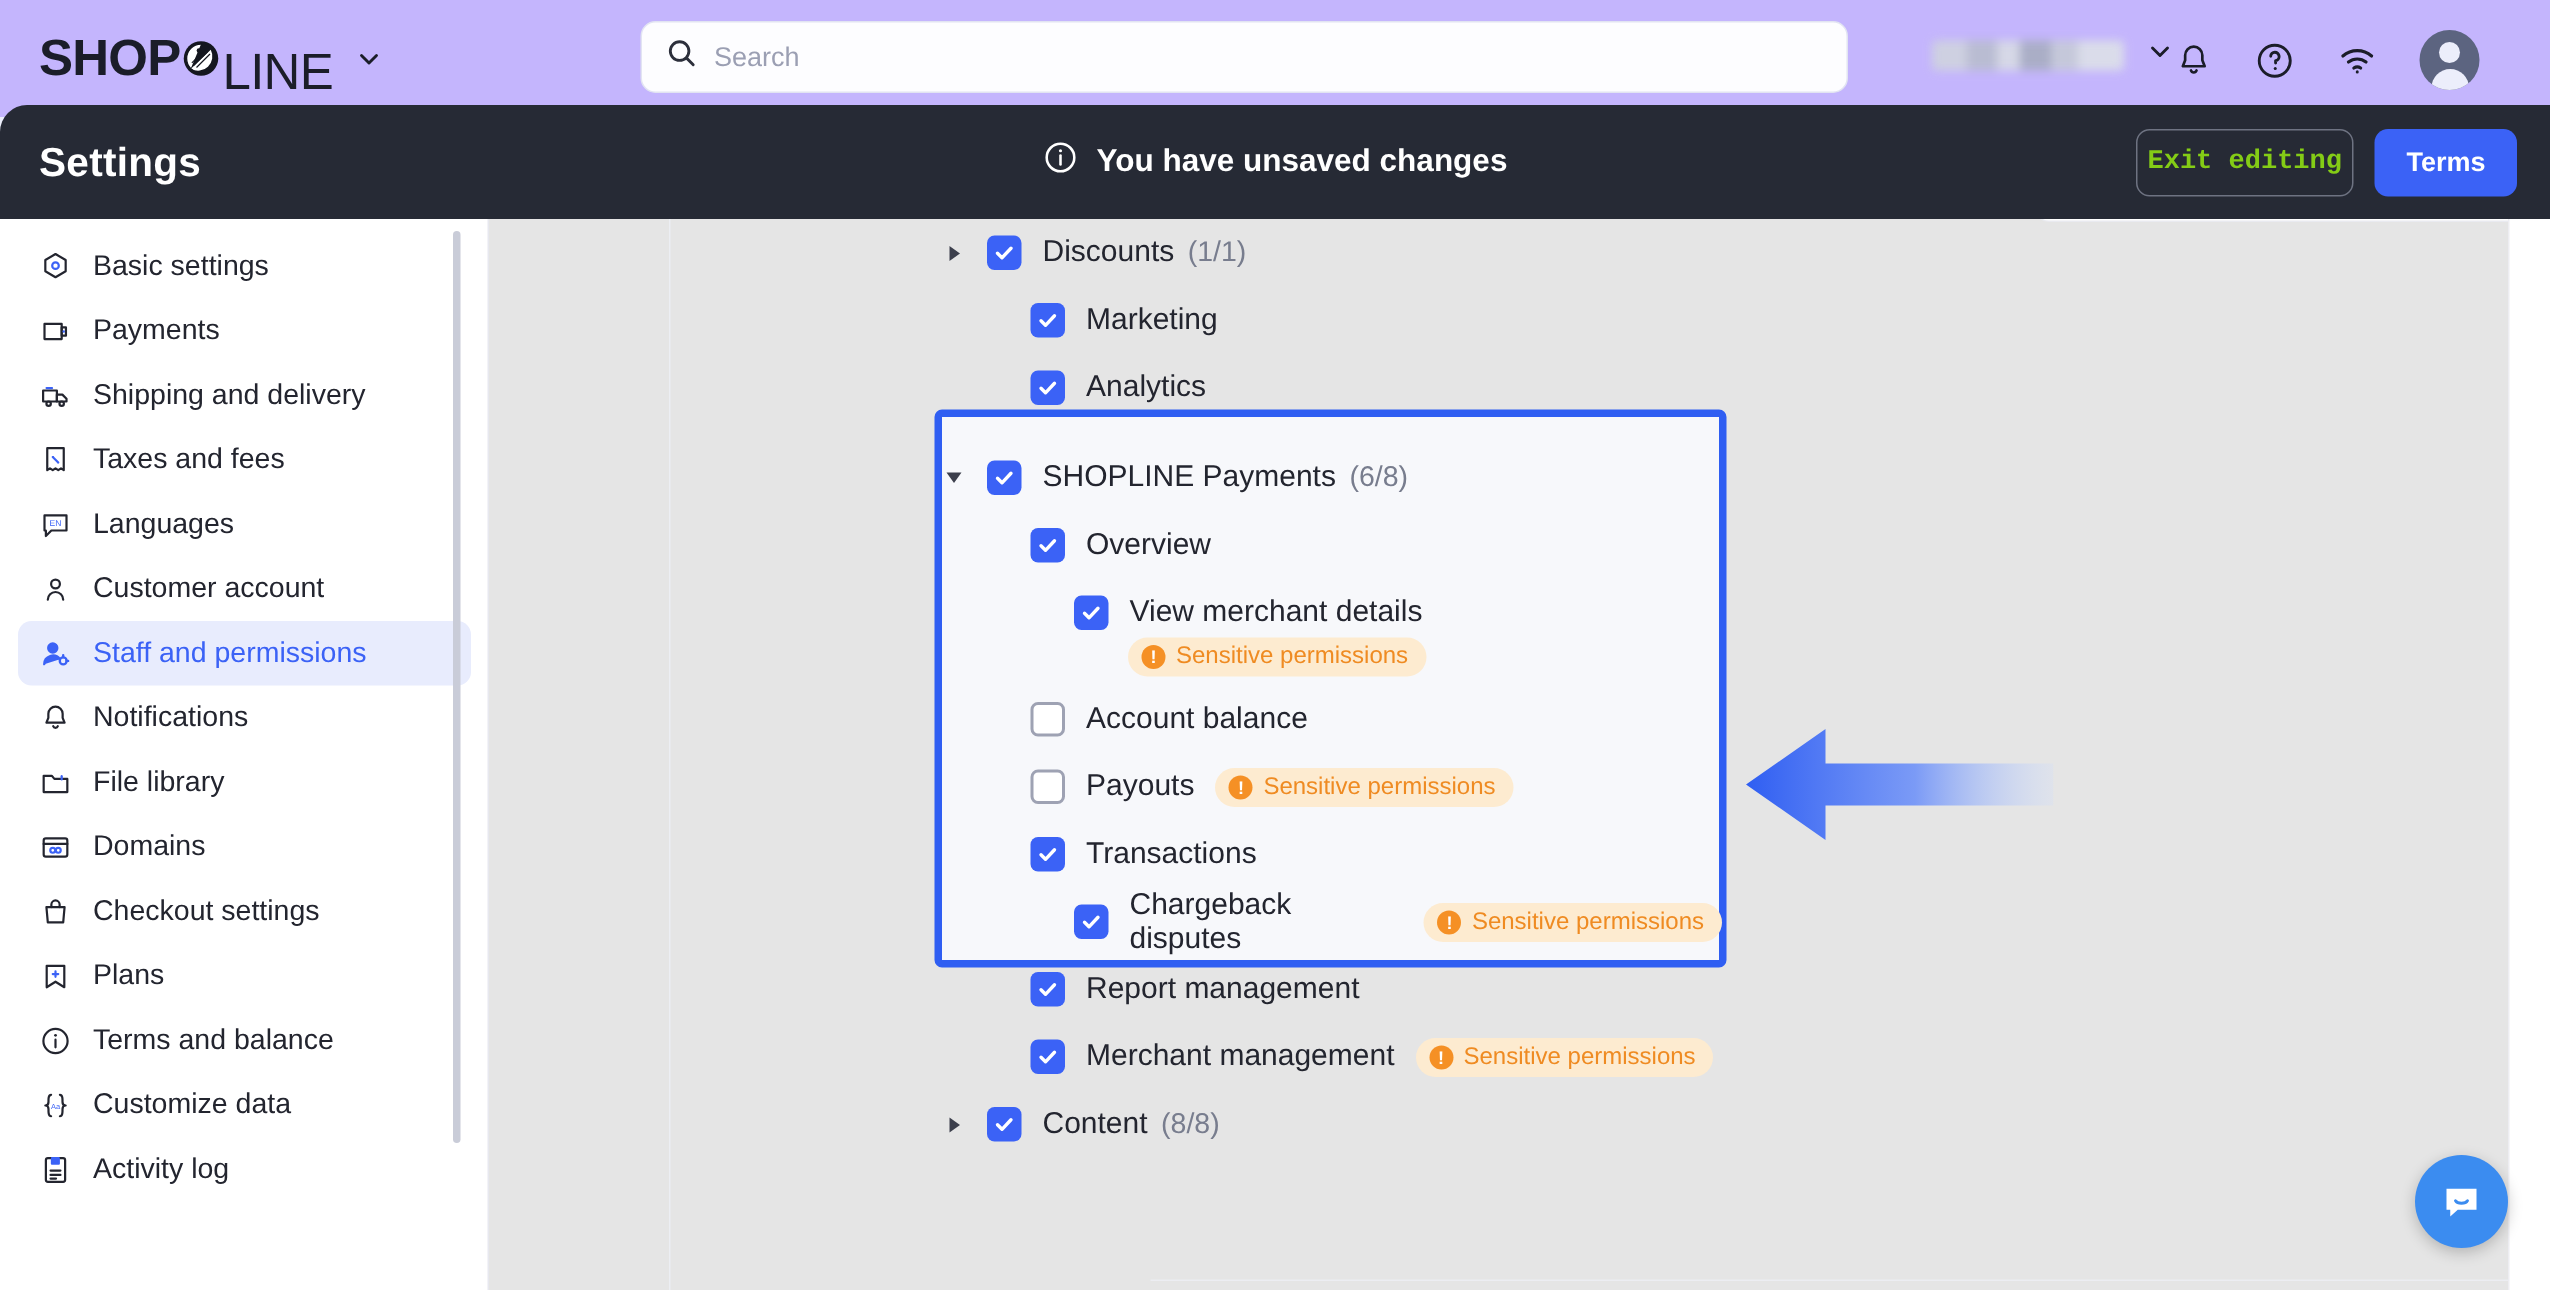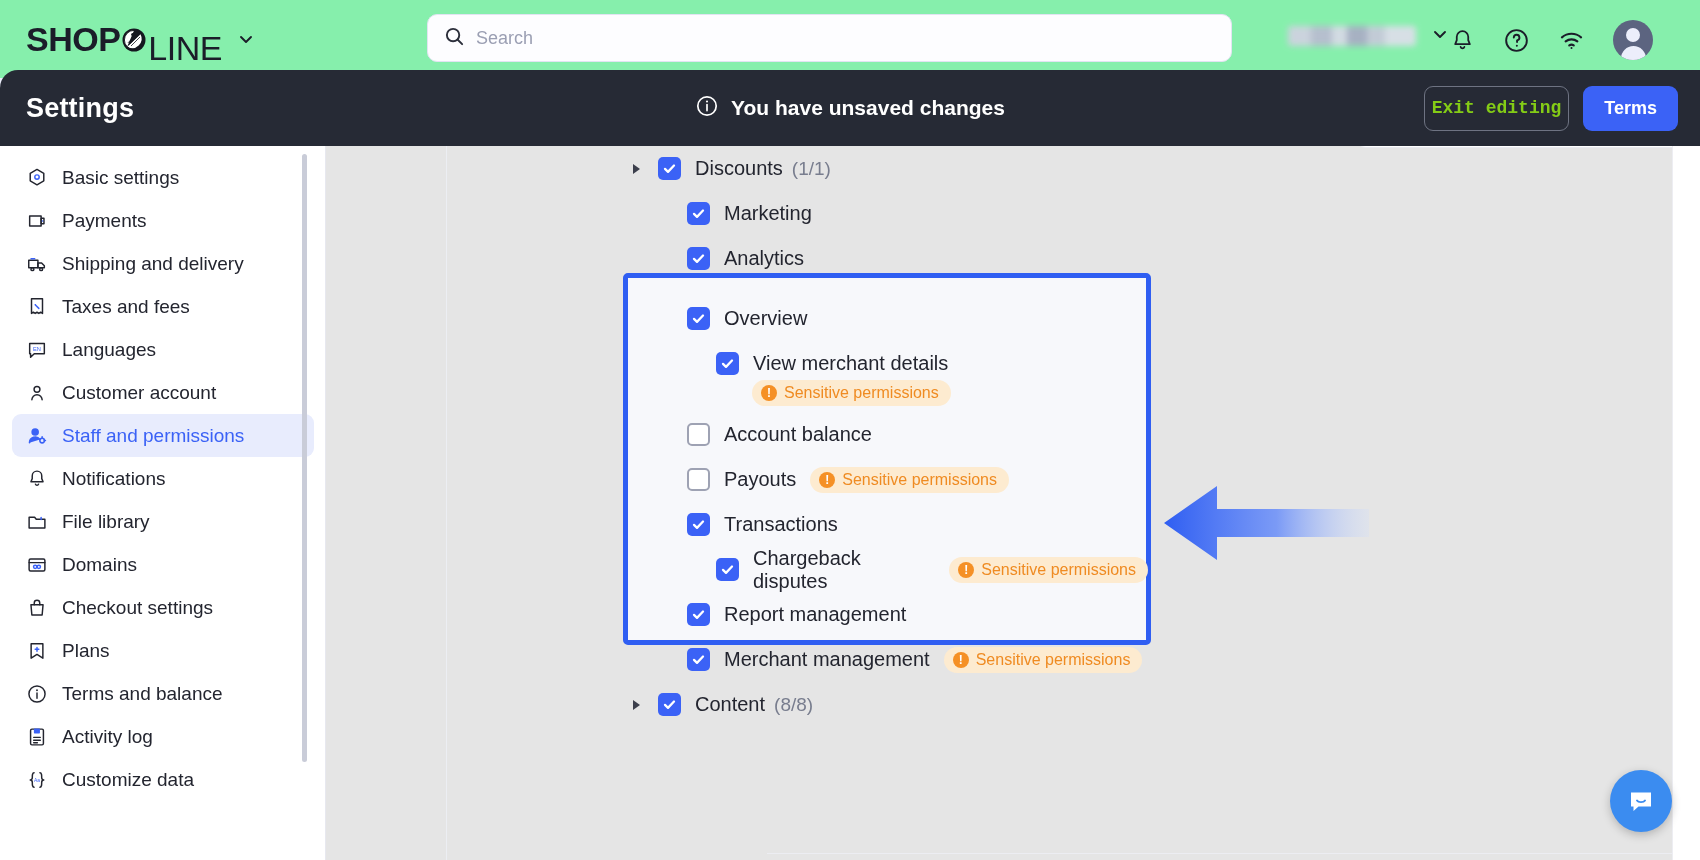--- a/index.html
+++ b/index.html
@@ -7,21 +7,21 @@
     width: 1700px; height: 860px;
     overflow: hidden;
     font-family: "Liberation Sans", sans-serif;
     background: #ffffff;
   }
   .app { position: relative; width: 1700px; height: 860px; background: #eceefb; }
 
   
   .topbar {
     position: absolute; top: 0; left: 0; width: 1700px; height: 78px;
-    background: #86efac;
+    background: #c4b5fd;
     display: flex; align-items: center;
   }
   .logo-wrap { display: flex; align-items: center; margin-left: 26px; }
   .logo-text {
     font-size: 34px; letter-spacing: -0.5px; color: #1b1d29;
     display: flex; align-items: center;
   }
   .logo-bold { font-weight: 700; }
   .logo-thin { font-weight: 300; margin-top: 19px; }
   .logo-mark {
@@ -410,36 +410,36 @@
                 <circle cx="12" cy="12" r="8.8"></circle>
                 <path d="M12 11v5.6"></path>
                 <circle cx="12" cy="7.9" r="1" fill="#23252f" stroke="none"></circle>
               </svg>
             </span>
             <span>Terms and balance</span>
           </div>
           <div class="nav-item">
             <span class="ic">
               <svg width="22" height="22" viewBox="0 0 24 24" fill="none" stroke="#23252f" stroke-width="1.6" stroke-linecap="round" stroke-linejoin="round">
+                <path d="M8.8 4.2C6.6 4.2 6.9 8 6.9 9.4c0 1.6-1.1 2.6-2.3 2.6 1.2 0 2.3 1 2.3 2.6 0 1.4-.3 5.2 1.9 5.2"></path>
+                <path d="M15.2 4.2c2.2 0 1.9 3.8 1.9 5.2 0 1.6 1.1 2.6 2.3 2.6-1.2 0-2.3 1-2.3 2.6 0 1.4.3 5.2-1.9 5.2"></path>
+                <text x="12" y="14.2" font-size="5.4" fill="#3b62f6" stroke="none" text-anchor="middle" font-family="Liberation Sans">Aa</text>
+              </svg>
+            </span>
+            <span>Customize data</span>
+          </div>
+          <div class="nav-item">
+            <span class="ic">
+              <svg width="22" height="22" viewBox="0 0 24 24" fill="none" stroke="#23252f" stroke-width="1.6" stroke-linecap="round" stroke-linejoin="round">
                 <rect x="5" y="3.4" width="14" height="17.2" rx="1.5"></rect>
                 <path d="M9.4 3.4h5v4h-5z" fill="#3b62f6" stroke="#3b62f6"></path>
                 <path d="M8.4 12.4h7.2M8.4 15.6h7.2M8.4 18.2h4"></path>
               </svg>
             </span>
             <span>Activity log</span>
-          </div>
-          <div class="nav-item">
-            <span class="ic">
-              <svg width="22" height="22" viewBox="0 0 24 24" fill="none" stroke="#23252f" stroke-width="1.6" stroke-linecap="round" stroke-linejoin="round">
-                <path d="M8.8 4.2C6.6 4.2 6.9 8 6.9 9.4c0 1.6-1.1 2.6-2.3 2.6 1.2 0 2.3 1 2.3 2.6 0 1.4-.3 5.2 1.9 5.2"></path>
-                <path d="M15.2 4.2c2.2 0 1.9 3.8 1.9 5.2 0 1.6 1.1 2.6 2.3 2.6-1.2 0-2.3 1-2.3 2.6 0 1.4.3 5.2-1.9 5.2"></path>
-                <text x="12" y="14.2" font-size="5.4" fill="#3b62f6" stroke="none" text-anchor="middle" font-family="Liberation Sans">Aa</text>
-              </svg>
-            </span>
-            <span>Customize data</span>
           </div>
         </div>
       <div class="side-scroll"></div>
     </nav>
     <div class="v-divider"></div>
 
     <div class="main">
       <div class="tree-col-line"></div>
       <div class="top-ghost-card"></div>
 
@@ -472,20 +472,32 @@
                 <path d="M3.2 8.4l3.2 3.2 6.4-6.8"></path>
               </svg>
             </span>
             <span>Analytics</span>
           </div>
         </div>
 
       <div class="hl-box"></div>
       <div class="hl-inner">
         <div class="rowsB" id="rows-hl">
+            <div class="trow" style="padding-left:0px">
+              <span class="caret-box">
+                <span class="caret down"></span>
+              </span>
+              <span class="cb on">
+                <svg width="15" height="15" viewBox="0 0 16 16" fill="none" stroke="#ffffff" stroke-width="2.4" stroke-linecap="round" stroke-linejoin="round">
+                  <path d="M3.2 8.4l3.2 3.2 6.4-6.8"></path>
+                </svg>
+              </span>
+              <span>SHOPLINE Payments</span>
+              <span class="count">(6/8)</span>
+            </div>
             <div class="trow" style="padding-left:29px">
               <span class="caret-box"></span>
               <span class="cb on">
                 <svg width="15" height="15" viewBox="0 0 16 16" fill="none" stroke="#ffffff" stroke-width="2.4" stroke-linecap="round" stroke-linejoin="round">
                   <path d="M3.2 8.4l3.2 3.2 6.4-6.8"></path>
                 </svg>
               </span>
               <span>Overview</span>
             </div>
             <div class="trow" style="padding-left:58px">

